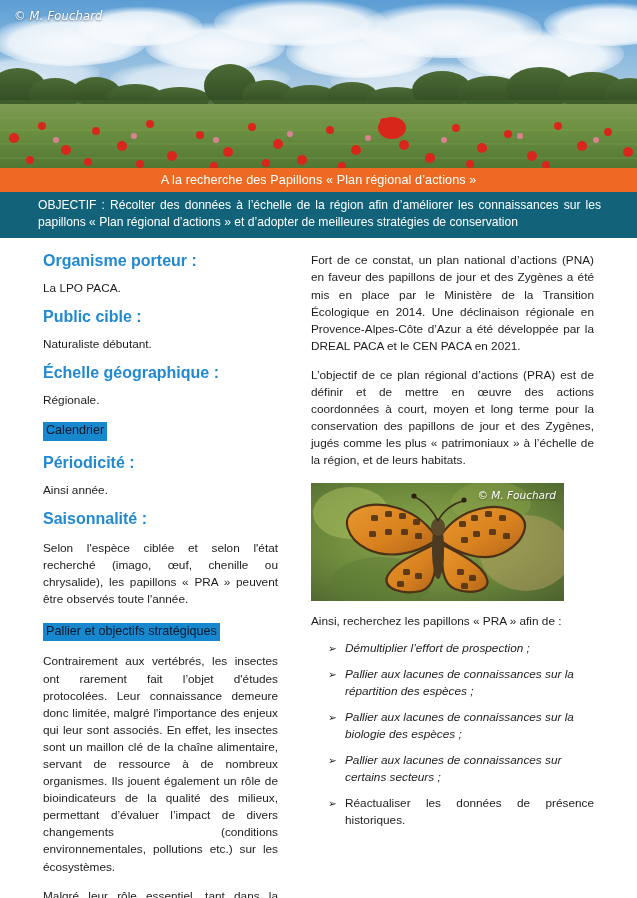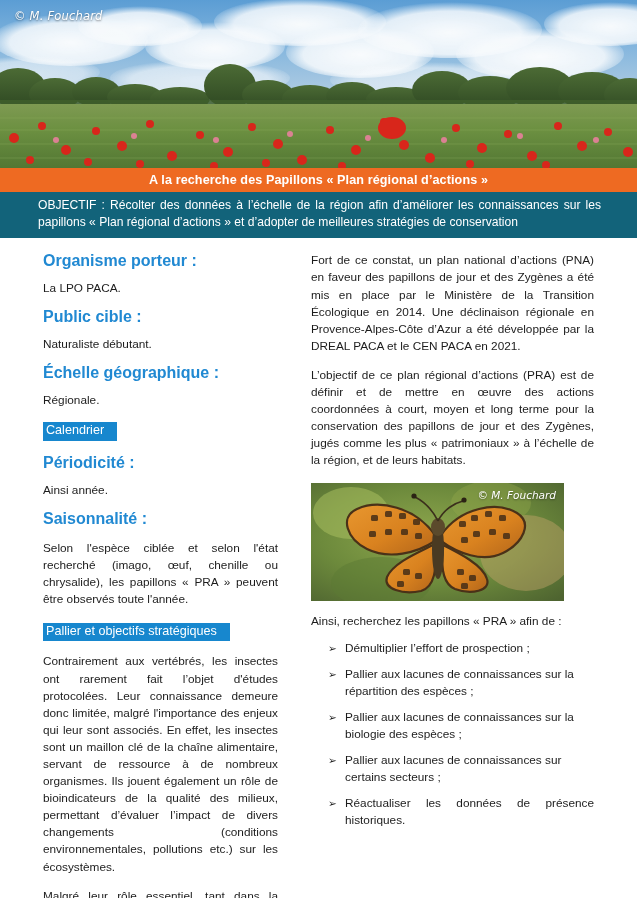--- a/index.html
+++ b/index.html
@@ -50,21 +50,21 @@
     width: 637px;
     height: 24px;
     background: #EE6A22;
     display: flex;
     align-items: center;
     justify-content: center;
   }
   .title-bar-text {
     color: #ffffff;
     font-size: 12.6px;
-    font-weight: bold;
+    font-weight: normal;
     letter-spacing: .1px;
   }
 
   
   .objective-bar {
     width: 637px;
     min-height: 44px;
     background: #12637A;
     padding: 5px 36px 7px 38px;
   }
@@ -100,23 +100,23 @@
 
   .field-value {
     color: #1c1c1c;
     font-size: 11.8px;
     margin-top: 11px;
   }
 
   .section-head {
     display: inline-block;
     background: #1787CE;
-    color: #ffffff;
+    color: #0f172a;
     font-size: 12.6px;
-    padding: 1px 13px 2px 3px;
+    padding: 1px 3px 2px 3px;
     margin-top: 15px;
     line-height: 1.22;
   }
 
   .para {
     color: #1c1c1c;
     font-size: 11.8px;
     line-height: 1.45;
     text-align: justify;
     margin-top: 12px;
@@ -161,21 +161,21 @@
   .bullet-item:first-child { margin-top: 5px; }
   .bullet-glyph {
     width: 34px;
     padding-left: 17px;
     flex: 0 0 34px;
     font-size: 10.5px;
     color: #1c1c1c;
     line-height: 1.55;
   }
   .bullet-text { flex: 1; text-align: justify; }
-  .bullet-text.nojust { text-align: left; }
+  .bullet-text.nojust { text-align: left; font-style: italic; }
 </style>
 </head>
 <body>
 
 <div class="page">
 
   <div class="hero">
     <svg class="hero-photo" viewBox="0 0 637 168" preserveAspectRatio="none">
       <defs>
         <linearGradient id="sky" x1="0" y1="0" x2="0" y2="1">

